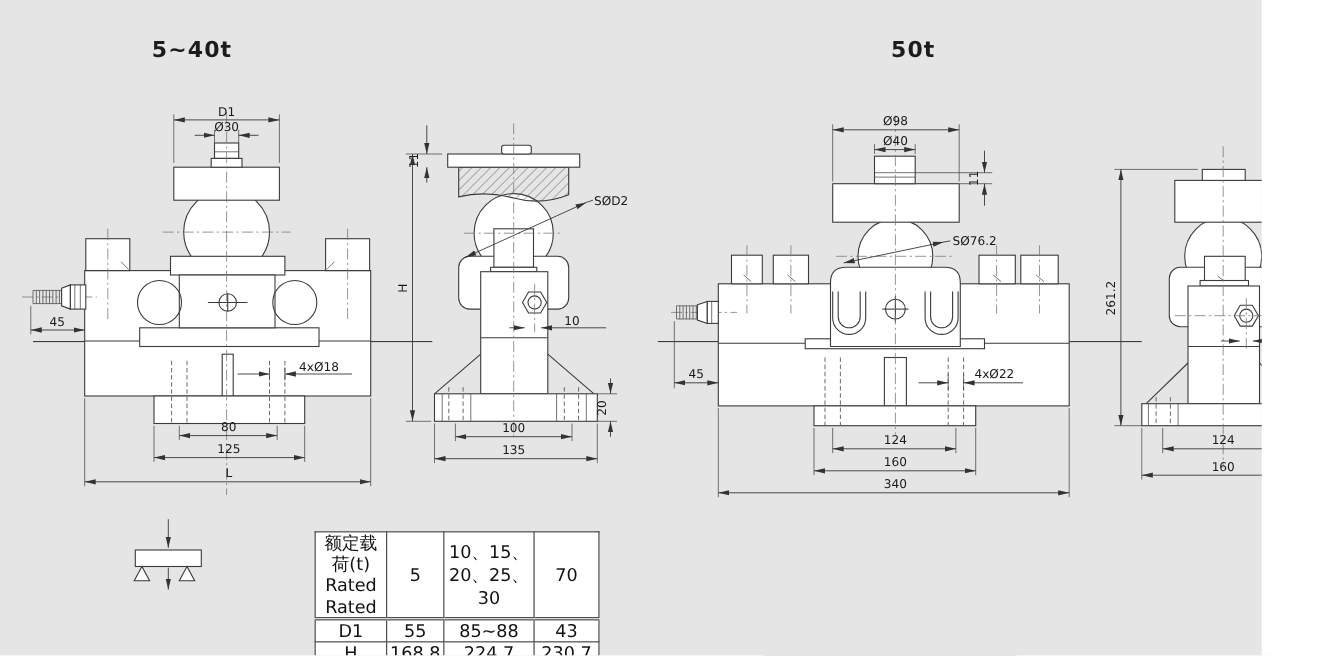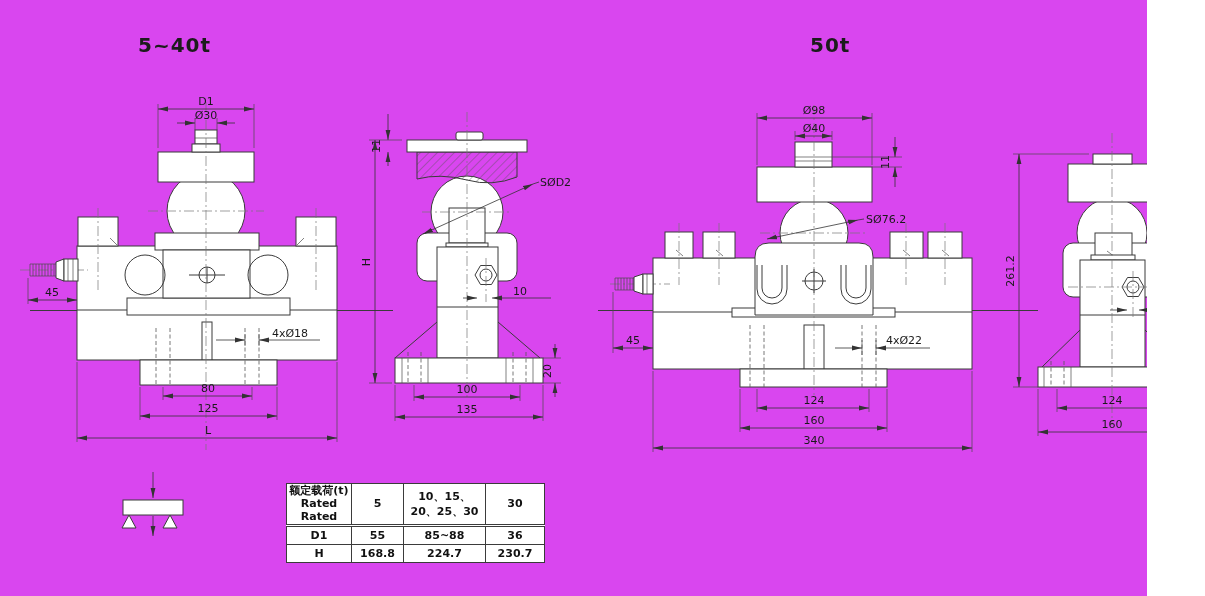--- a/index.html
+++ b/index.html
@@ -1,32 +1,32 @@
 <!DOCTYPE html>
 <html><head>
 <meta charset="utf-8">
 <style>
   html,body{margin:0;padding:0;background:#fff;}
-  .canvas{position:relative;width:1147px;height:596px;background:#d946ef;overflow:hidden;
+  .canvas{position:relative;width:1147px;height:596px;background:#e5e5e5;overflow:hidden;
           font-family:"DejaVu Sans",sans-serif;}
   .title{position:absolute;font:bold 20px "DejaVu Sans",sans-serif;color:#1c1c1c;letter-spacing:1px;}
   svg{position:absolute;overflow:visible;}
   .ln{stroke:#3b3b3b;stroke-width:1;fill:none;}
   .wf{fill:#ffffff;stroke:#3b3b3b;stroke-width:1;}
   .nf{fill:none;stroke:#3b3b3b;stroke-width:1;}
   .thin{stroke:#4a4a4a;stroke-width:0.7;fill:none;}
   .cl{stroke:#767676;stroke-width:0.7;fill:none;stroke-dasharray:10 3 2 3;}
   .hid{stroke:#555;stroke-width:0.8;fill:none;stroke-dasharray:4 2.5;}
   .dim{stroke:#333;stroke-width:0.8;fill:none;}
   text.lbl{font:11px "DejaVu Sans",sans-serif;fill:#1a1a1a;}
   .hline{position:absolute;height:0;border-top:1px solid #3b3b3b;}
   table.spec{position:absolute;left:286px;top:483px;border-collapse:collapse;background:#fff;
              font-family:"DejaVu Sans",sans-serif;color:#111;}
   table.spec td,table.spec th{border:1px solid #3b3b3b;text-align:center;vertical-align:middle;
-             padding:0 2px;font-size:11px;font-weight:bold;}
+             padding:0 2px;font-size:16px;font-weight:normal;}
   table.spec thead th{height:32px;border-bottom:3px double #3b3b3b;}
   table.spec tbody td{height:17px;}
   .c0{width:60px;} .c1{width:47px;} .c2{width:77px;} .c3{width:54px;}
   .hdr-small{font-size:9.5px;line-height:1.2;text-align:left;padding-left:3px;}
 </style>
 </head>
 <body>
 
 <div class="canvas">
 
@@ -384,29 +384,29 @@
 
   <table class="spec">
     <thead>
       <tr>
         <th class="c0 hdr-small">
           <span>额定载荷(t)</span><br>
           <span>Rated Rated</span>
         </th>
         <th class="c1">5</th>
         <th class="c2">10、15、20、25、30</th>
-        <th class="c3">30</th>
+        <th class="c3">70</th>
       </tr>
     </thead>
     <tbody>
       <tr>
         <td>D1</td>
         <td>55</td>
         <td>85~88</td>
-        <td>36</td>
+        <td>43</td>
       </tr>
       <tr>
         <td>H</td>
         <td>168.8</td>
         <td>224.7</td>
         <td>230.7</td>
       </tr>
 
     </tbody>
   </table>

